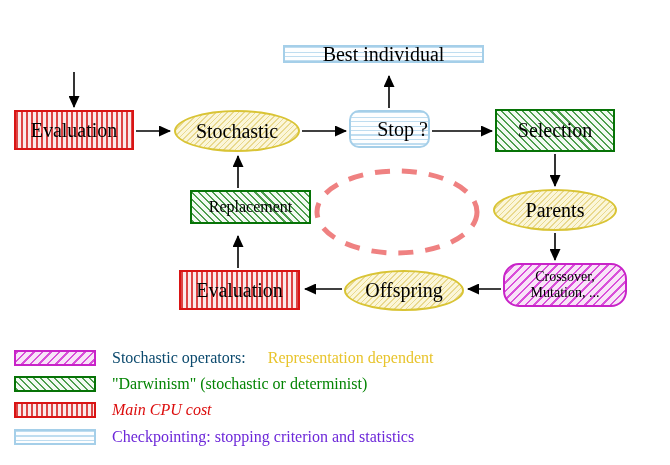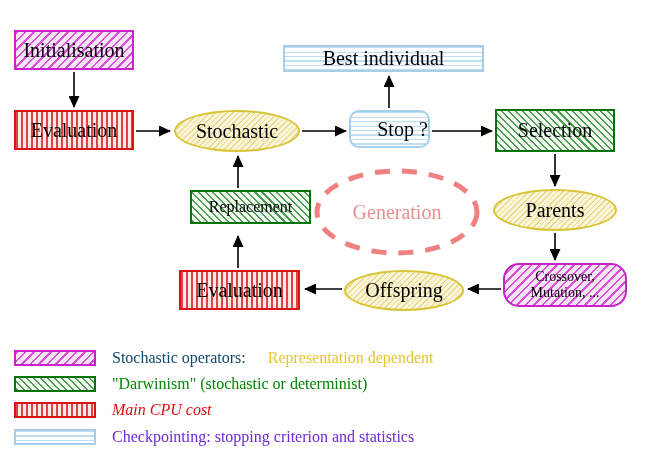--- a/index.html
+++ b/index.html
@@ -101,53 +101,49 @@
     <line x1="389" y1="108" x2="389" y2="76" stroke="#000" stroke-width="1.6" marker-end="url(#ah)"></line>
     <line x1="432" y1="131" x2="492" y2="131" stroke="#000" stroke-width="1.6" marker-end="url(#ah)"></line>
     <line x1="555" y1="154" x2="555" y2="186" stroke="#000" stroke-width="1.6" marker-end="url(#ah)"></line>
     <line x1="555" y1="233" x2="555" y2="260" stroke="#000" stroke-width="1.6" marker-end="url(#ah)"></line>
     <line x1="501" y1="289" x2="468" y2="289" stroke="#000" stroke-width="1.6" marker-end="url(#ah)"></line>
     <line x1="342" y1="289" x2="305" y2="289" stroke="#000" stroke-width="1.6" marker-end="url(#ah)"></line>
     <line x1="238" y1="268" x2="238" y2="236" stroke="#000" stroke-width="1.6" marker-end="url(#ah)"></line>
     <line x1="238" y1="188" x2="238" y2="156" stroke="#000" stroke-width="1.6" marker-end="url(#ah)"></line>
   </svg>
 
-  <div class="node hatch-magenta" style="left:14px; top:30px; width:120px; height:40px;">
-    <span>Initialisation</span>
-  </div>
 
   <div class="node hatch-red" style="left:14px; top:110px; width:120px; height:40px;">
     <span>Evaluation</span>
   </div>
 
   <div class="node ellipse hatch-yellow" style="left:174px; top:110px; width:126px; height:42px;">
     <span>Stochastic</span>
   </div>
 
-  <div class="node hatch-cyan" style="left:283px; top:45px; width:201px; height:27px;">
+  <div class="node hatch-cyan" style="left:283px; top:45px; width:201px; height:18px;">
     <span>Best individual</span>
   </div>
 
   <div class="node rounded hatch-cyan" style="left:349px; top:110px; width:81px; height:38px;padding-left:26px;">
     <span>Stop ?</span>
   </div>
 
   <div class="node hatch-green" style="left:495px; top:109px; width:120px; height:43px;">
     <span>Selection</span>
   </div>
 
   <div class="node hatch-green small-label" style="left:190px; top:190px; width:121px; height:34px;">
     <span>Replacement</span>
   </div>
 
   <div class="generation-wrap">
     <svg width="168" height="90" viewBox="0 0 168 90">
       <ellipse cx="84" cy="45" rx="80" ry="41" fill="none" stroke="#ef8181" stroke-width="5" stroke-dasharray="15 12"></ellipse>
     </svg>
-    <span class="generation-label">Generation</span>
   </div>
 
   <div class="node ellipse hatch-yellow" style="left:493px; top:189px; width:124px; height:42px;">
     <span>Parents</span>
   </div>
 
   <div class="node hatch-red" style="left:179px; top:270px; width:121px; height:40px;">
     <span>Evaluation</span>
   </div>
 

